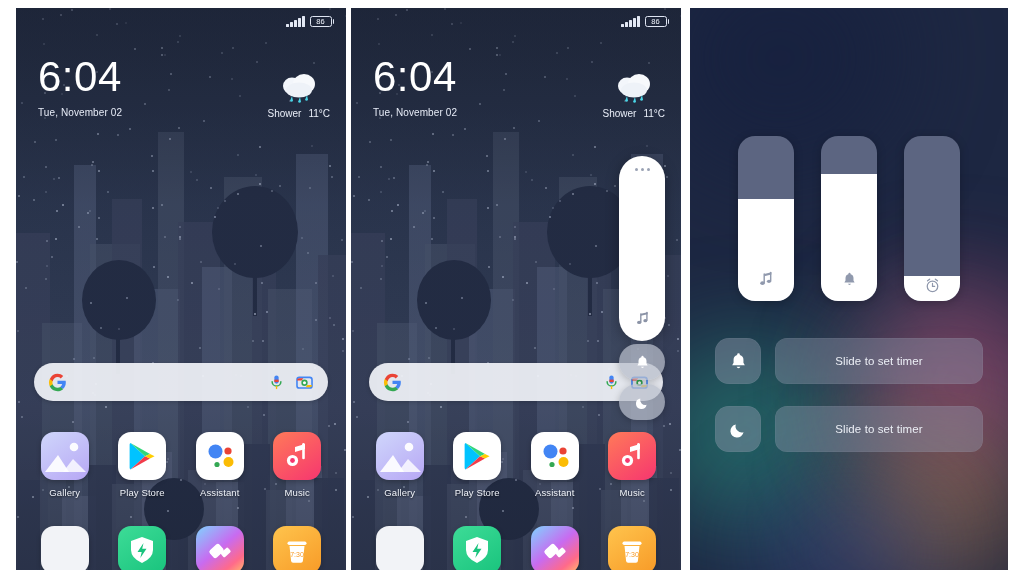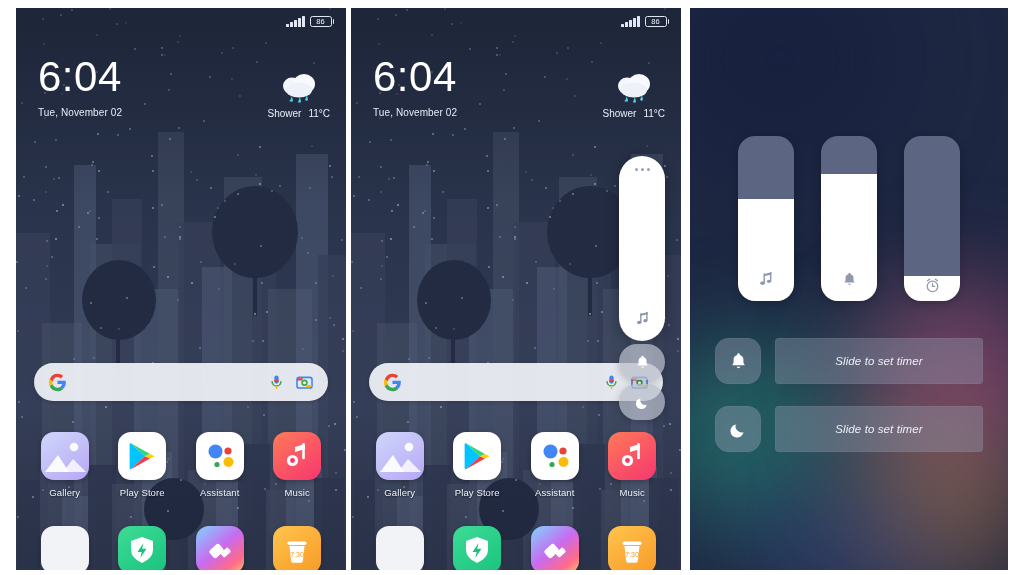--- a/index.html
+++ b/index.html
@@ -188,26 +188,25 @@
     display:flex; flex-direction:column; gap:22px;
   }
   .timer-row { display:flex; align-items:center; gap:14px; }
   .timer-ico {
     width:46px; height:46px; border-radius:14px;
     background:rgba(150,158,178,.42);
     display:flex; align-items:center; justify-content:center;
     box-shadow:inset 0 0 0 .5px rgba(255,255,255,.08);
   }
   .timer-bar {
-    flex:1; height:46px; border-radius:4px;
+    flex:1; height:46px; border-radius:12px;
     background:rgba(150,158,178,.38);
     display:flex; align-items:center; justify-content:center;
     color:#eceff6; font-size:11.5px; letter-spacing:.1px;
     box-shadow:inset 0 0 0 .5px rgba(255,255,255,.08);
-    font-style:italic;
   }
   svg { display:block; }
 </style>
 </head>
 <body>
 
 <div class="stage">
 
   <div class="panel panel-1">
     <div class="wallpaper">

